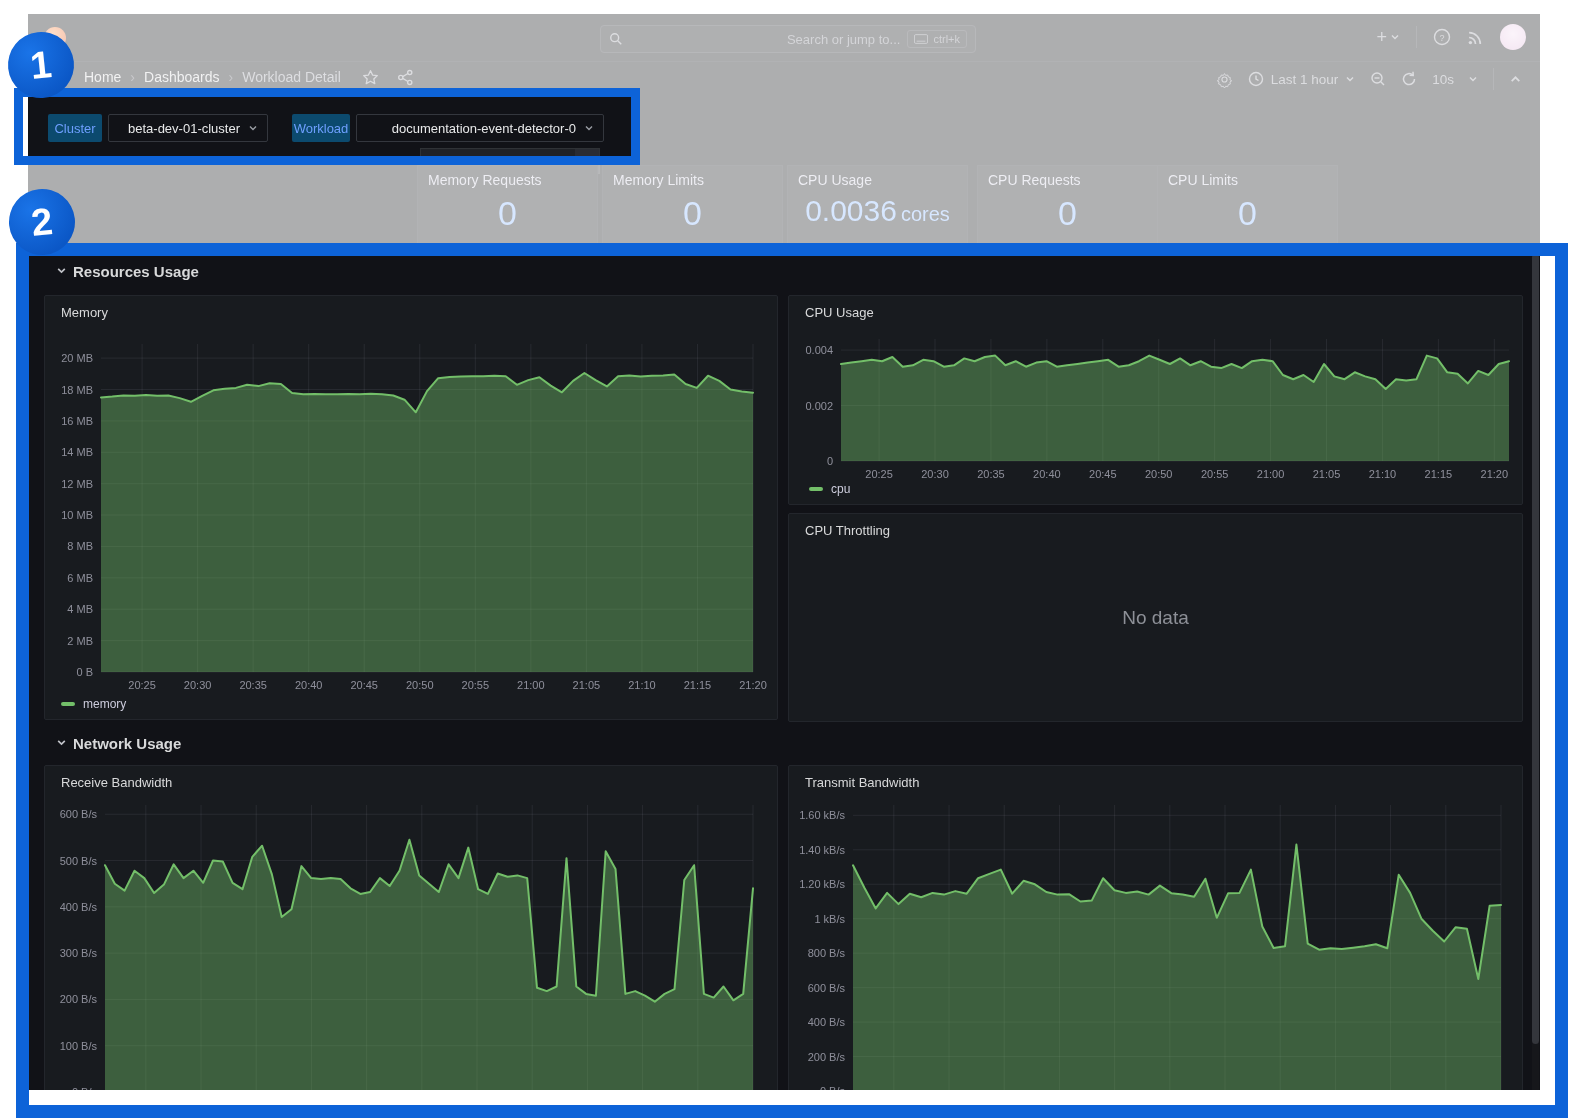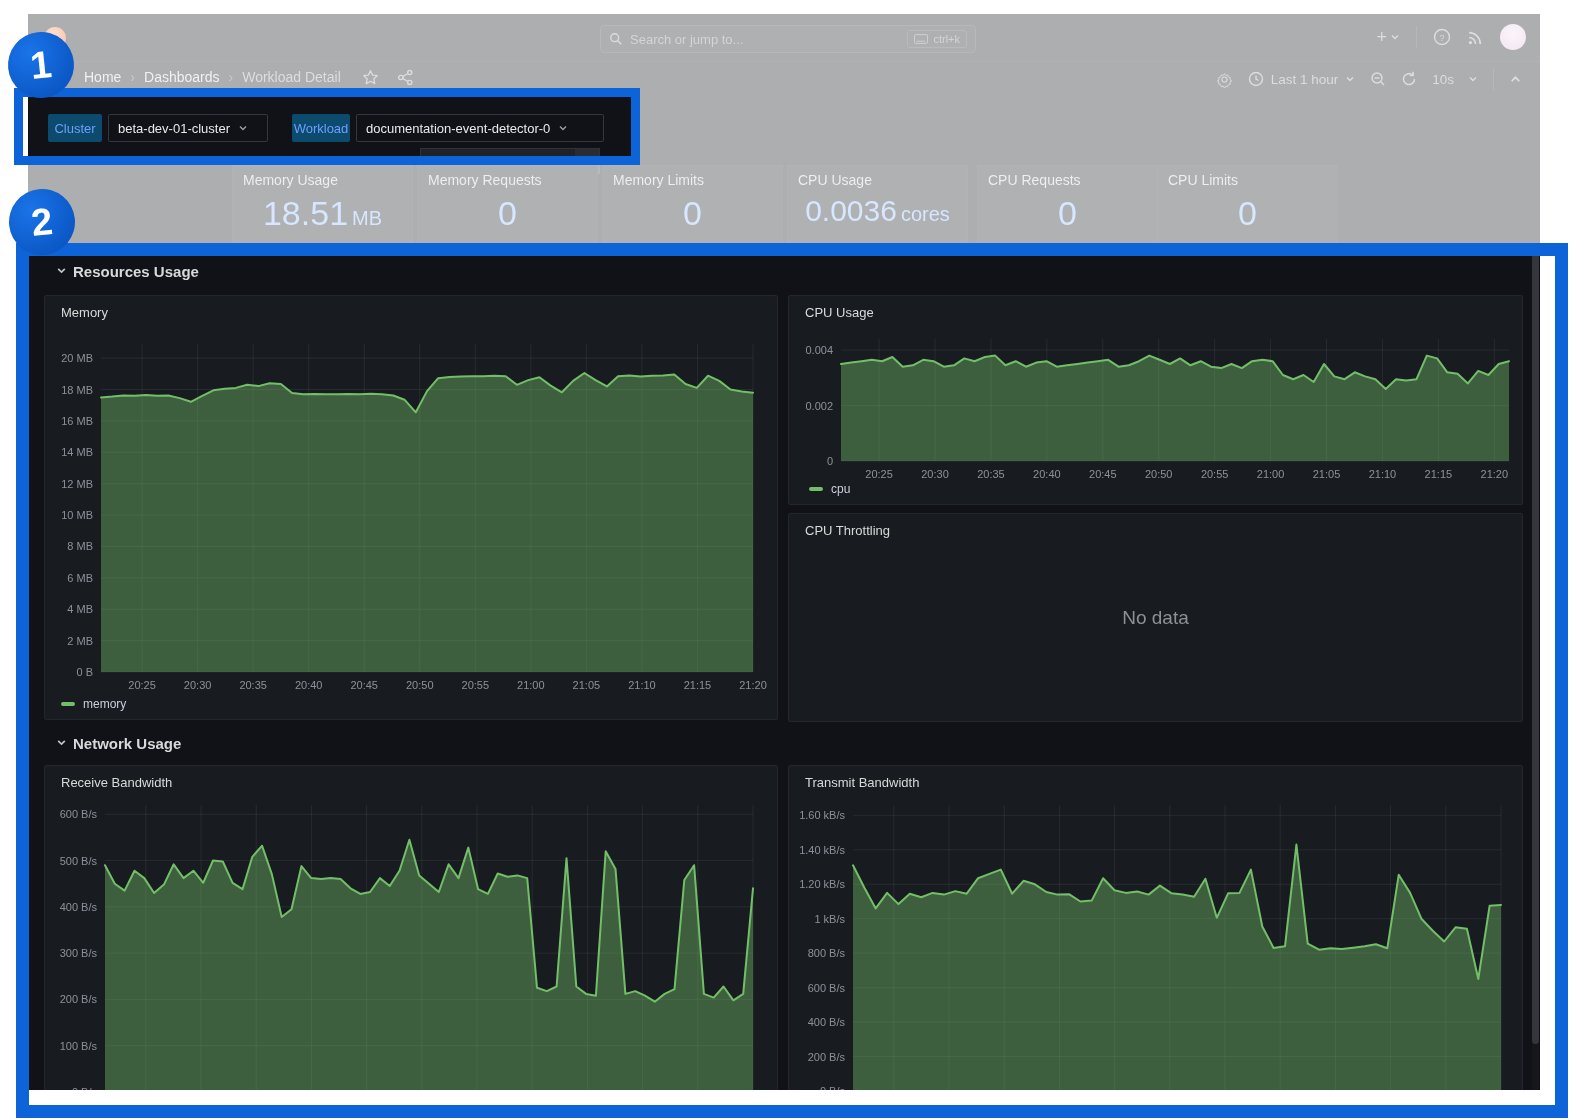--- a/index.html
+++ b/index.html
@@ -8,42 +8,42 @@
 
   
   .dash { position:absolute; left:28px; top:14px; width:1512px; height:1076px;
           background:#111217; overflow:hidden; color:#d8d9da; }
 
   
   .navbar { position:absolute; left:0; top:0; width:100%; height:48px; background:#111217; border-bottom:1px solid #1c1e24; }
   .logo { position:absolute; left:16px; top:13px; width:22px; height:22px; border-radius:50%;
           background:radial-gradient(circle at 40% 30%, #ffa05c, #e8632a 70%); }
   .searchbox { position:absolute; left:572px; top:11px; width:376px; height:28px; background:#17181d;
-               border:1px solid #2e3036; border-radius:4px; display:flex; align-items:center; padding:0 8px; gap:7px; }
+               border:1px solid #2e3036; border-radius:4px; display:flex; align-items:center; padding:0 8px; gap:7px;text-align:right; }
   .searchbox .ph { color:#81848c; font-size:13px; flex:1; }
   .kbd { border:1px solid #34363c; border-radius:3px; color:#81848c; font-size:11px; padding:2px 6px; display:flex; gap:5px; align-items:center; }
   .nav-right { position:absolute; right:14px; top:10px; display:flex; align-items:center; gap:16px; color:#9a9da4; }
   .vsep { width:1px; height:22px; background:#2a2c32; }
   .avatar { width:26px; height:26px; border-radius:50%; background:radial-gradient(circle at 50% 38%, #f4e0f2, #dcb3d6); }
   .icn { display:inline-flex; align-items:center; justify-content:center; color:#9a9da4; }
 
   
   .crumbrow { position:absolute; left:0; top:48px; width:100%; height:32px; }
   .crumbs { position:absolute; left:56px; top:7px; display:flex; gap:9px; align-items:center; font-size:14px; }
   .crumbs .c0, .crumbs .c1 { color:#d8d9da; }
   .crumbs .c2 { color:#9b9ea6; }
   .crumbs .sep { color:#61646b; }
   .crumb-icons { position:absolute; left:334px; top:7px; display:flex; gap:18px; color:#9a9da4; }
   .toolbar { position:absolute; right:18px; top:6px; display:flex; align-items:center; gap:15px; color:#9a9da4; font-size:13.5px; }
 
   
   .chip { position:absolute; height:28px; display:flex; align-items:center; justify-content:center;
           font-size:13px; border-radius:2px; }
   .chip-label { background:#0c4a6e; color:#6e9fff; font-weight:500; }
-  .chip-value { background:#111217; border:1px solid #34373e; color:#e8e9ea; justify-content:flex-start; padding:0 9px; }
+  .chip-value { background:#111217; border:1px solid #34373e; color:#e8e9ea; justify-content:flex-end; padding:0 9px; }
   .chip-value .caret { color:#9a9da4; margin-left:8px; }
   .partial-dd { position:absolute; left:392px; top:134px; width:180px; height:26px; background:#202227;
                 border:1px solid #2f3236; display:flex; }
   .partial-dd .dd-btn { margin-left:auto; width:24px; height:100%; background:#2a2c33; }
 
   
   .stat { position:absolute; top:151px; width:181px; height:84px; background:#181b1f; border:1px solid #1f2228; }
   .stat .t { position:absolute; left:10px; top:6px; font-size:14px; color:#ccccdc; font-weight:500; white-space:nowrap; }
   .stat .v { position:absolute; left:0; top:28px; width:100%; text-align:center; color:#8AB8FF; font-size:34px; font-weight:500; white-space:nowrap; }
   .stat .v .u { font-size:20px; font-weight:500; margin-left:4px; }
@@ -208,24 +208,20 @@
       <span class="caret">
         <svg width="10" height="10" viewBox="0 0 10 10">
             <path d="M2 3.5 L5 6.5 L8 3.5" fill="none" stroke="currentColor" stroke-width="1.4"></path>
           </svg>
       </span>
     </div>
     <div class="partial-dd">
       <span class="dd-btn"></span>
     </div>
 
-    <div class="stat" style="left:204px;">
-      <div class="t">Memory Usage</div>
-      <div class="v"><span>18.51</span><span class="u">MB</span></div>
-    </div>
     <div class="stat" style="left:389px;">
       <div class="t">Memory Requests</div>
       <div class="v"><span>0</span></div>
     </div>
     <div class="stat" style="left:574px;">
       <div class="t">Memory Limits</div>
       <div class="v"><span>0</span></div>
     </div>
     <div class="stat" style="left:759px;">
       <div class="t">CPU Usage</div>

